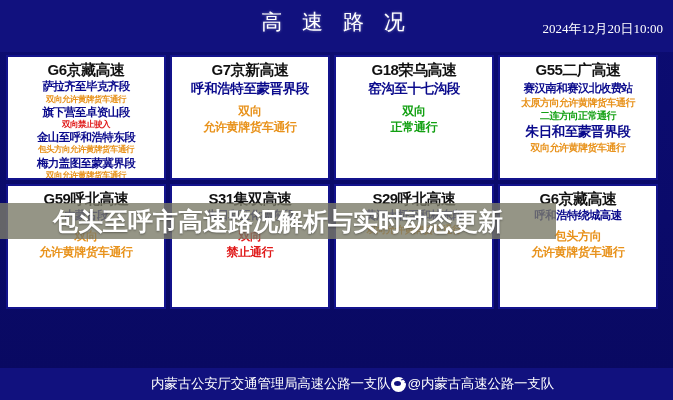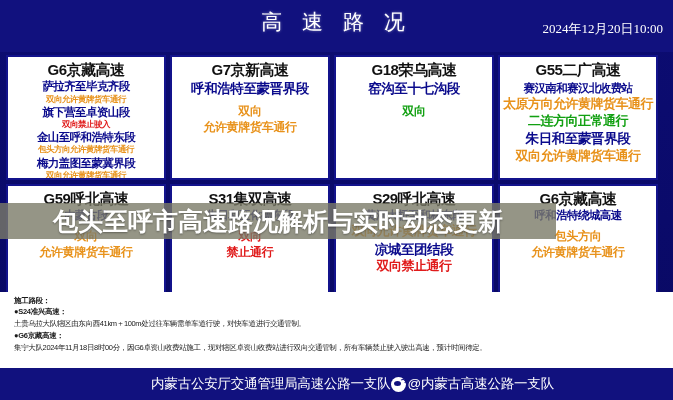--- a/index.html
+++ b/index.html
@@ -54,21 +54,21 @@
   .seg-name{
     color:#0a0a8c;font-size:11.5px;font-weight:700;line-height:1.25;
     white-space:nowrap;letter-spacing:-0.6px;
   }
   .seg-name.big{font-size:13.5px;letter-spacing:-0.4px;}
   .seg-status{
     font-size:8.5px;font-weight:700;line-height:1.3;white-space:nowrap;
     letter-spacing:-0.5px;
   }
   .seg-status.big{font-size:12px;letter-spacing:-0.3px;line-height:1.35;}
-  .seg-status.mid{font-size:13px;letter-spacing:-0.5px;}
+  .seg-status.mid{font-size:10px;letter-spacing:-0.5px;}
   .st-orange{color:#e8921b;}
   .st-red{color:#e01b1b;}
   .st-green{color:#12a012;}
   .gap-s{height:2px;}
   .gap-m{height:5px;}
   
   .notice{
     position:absolute;left:0;top:292px;width:673px;height:76px;
     background:#ffffff;
     padding:3px 8px 0 14px;box-sizing:border-box;
@@ -161,20 +161,21 @@
       </div>
     </div>
 
     <div class="card">
       <div class="card-title">G18荣乌高速</div>
       <div class="gap-s"></div>
       <div class="seg">
         <div class="seg-name big">窑沟至十七沟段</div>
         <div class="gap-m"></div>
         <div class="seg-status big st-green">双向</div>
+        <div class="seg-status big st-green">正常通行</div>
       </div>
     </div>
 
     <div class="card">
       <div class="card-title">G55二广高速</div>
       <div class="gap-s"></div>
       <div class="seg">
         <div class="seg-name">赛汉南和赛汉北收费站</div>
         <div class="seg-status mid st-orange">太原方向允许黄牌货车通行</div>
         <div class="seg-status mid st-green">二连方向正常通行</div>
@@ -206,45 +207,34 @@
       </div>
     </div>
 
     <div class="card">
       <div class="card-title">S29呼北高速</div>
       <div class="seg">
         <div class="seg-name">黄河大桥至和林东段</div>
         <div class="seg-status mid st-orange">双向允许黄牌货车通行</div>
       </div>
       <div class="gap-s"></div>
-      <div class="seg">
-        <div class="seg-name big">凉城至团结段</div>
-        <div class="seg-status mid st-red">双向禁止通行</div>
-      </div>
     </div>
 
     <div class="card">
       <div class="card-title">G6京藏高速</div>
       <div class="seg">
         <div class="seg-name">呼和浩特绕城高速</div>
         <div class="gap-m"></div>
         <div class="seg-status big st-orange">包头方向</div>
         <div class="seg-status big st-orange">允许黄牌货车通行</div>
       </div>
     </div>
 
   </div>
 
-  <div class="notice">
-    <div class="notice-head">施工路段：</div>
-    <div class="notice-sub">●S24准兴高速：</div>
-    <div class="notice-body">土贵乌拉大队辖区由东向西41km＋100m处过往车辆需单车道行驶，对快车道进行交通管制。</div>
-    <div class="notice-sub">●G6京藏高速：</div>
-    <div class="notice-body">集宁大队2024年11月18日8时00分，因G6卓资山收费站施工，现对辖区卓资山收费站进行双向交通管制，所有车辆禁止驶入驶出高速，预计时间待定。</div>
-  </div>
 
   <div class="footer">
     <span class="footer-text">内蒙古公安厅交通管理局高速公路一支队</span>
     <span class="weibo-icon"></span>
     <span class="footer-text">@内蒙古高速公路一支队</span>
   </div>
 
   <div class="overlay">
     <span class="overlay-text">包头至呼市高速路况解析与实时动态更新</span>
   </div>

